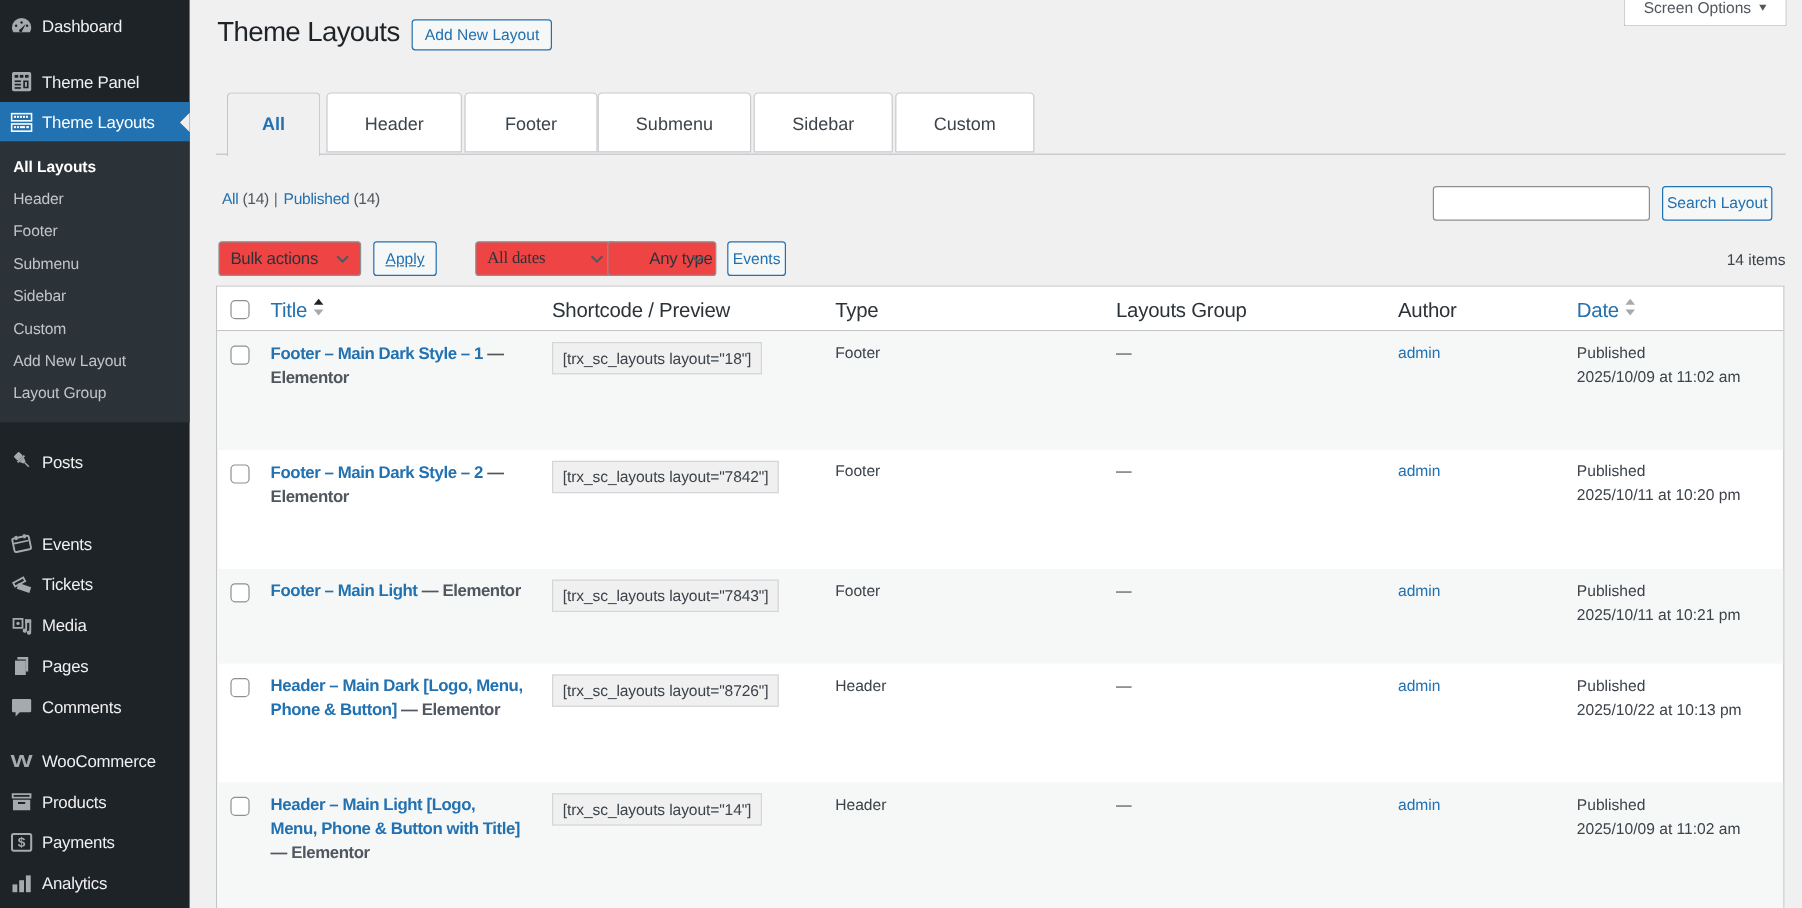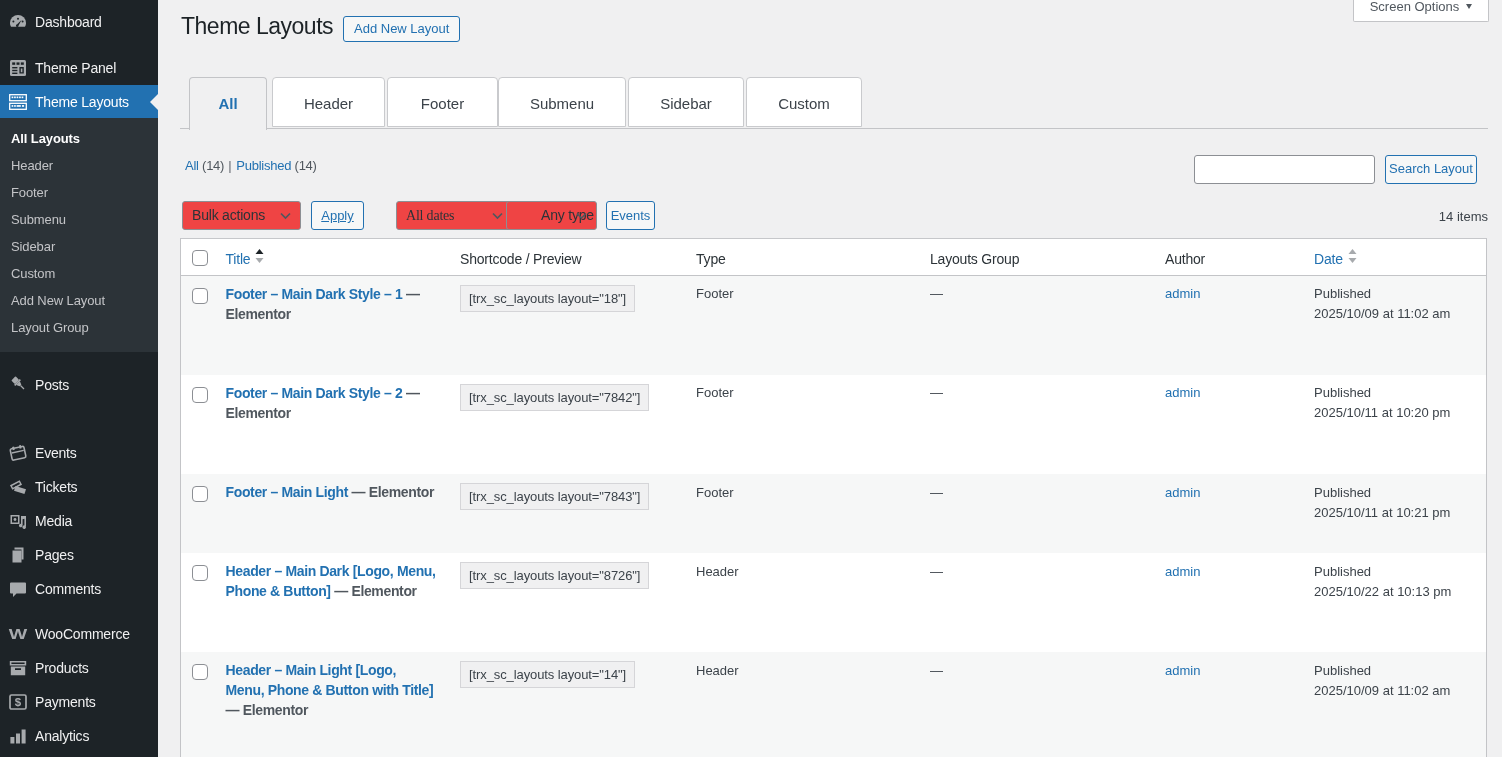--- a/index.html
+++ b/index.html
@@ -43,21 +43,21 @@
 .c-title { position:absolute; left:44.5px; width:214px; font-size:14px; font-weight:bold; letter-spacing:-0.35px; line-height:20px; }
 .c-title a { color:#2271b1; text-decoration:none; }
 .c-title .st { color:#50575e; }
 .c-sc { position:absolute; left:279px; }
 .scbox { height:27px; line-height:25px; padding:0 8px; background:#f0f0f1; border:1px solid #d5d5d8; display:inline-block; font-size:13px; color:#3c434a; letter-spacing:-0.1px; }
 .c-type { position:absolute; left:515px; font-size:13px; line-height:20px; }
 .c-grp { position:absolute; left:749px; font-size:13px; line-height:20px; }
 .c-auth { position:absolute; left:984px; font-size:13px; line-height:20px;text-align:center; }
 .c-auth a { color:#2271b1; text-decoration:none; }
 .c-date { position:absolute; left:1133px; font-size:13px; line-height:20px; color:#3c434a; }
-.hlbl { position:absolute; top:9.5px; font-size:14px; color:#2c3338; line-height:20px; letter-spacing:-0.2px; }
+.hlbl { position:absolute; top:9.5px; font-size:17px; color:#2c3338; line-height:20px; letter-spacing:-0.2px; }
 .hlbl a { color:#2271b1; text-decoration:none; }
 .arr { display:inline-block; vertical-align:middle; margin-left:5px; position:relative; top:-3.5px; }
 .r-odd { background:#f6f7f7; }
 </style>
 </head>
 <body>
 <div id="menu">
   <div class="mi" style="top:5px">
       <span class="ic">
         <svg width="20" height="20" viewBox="0 0 20 20">

